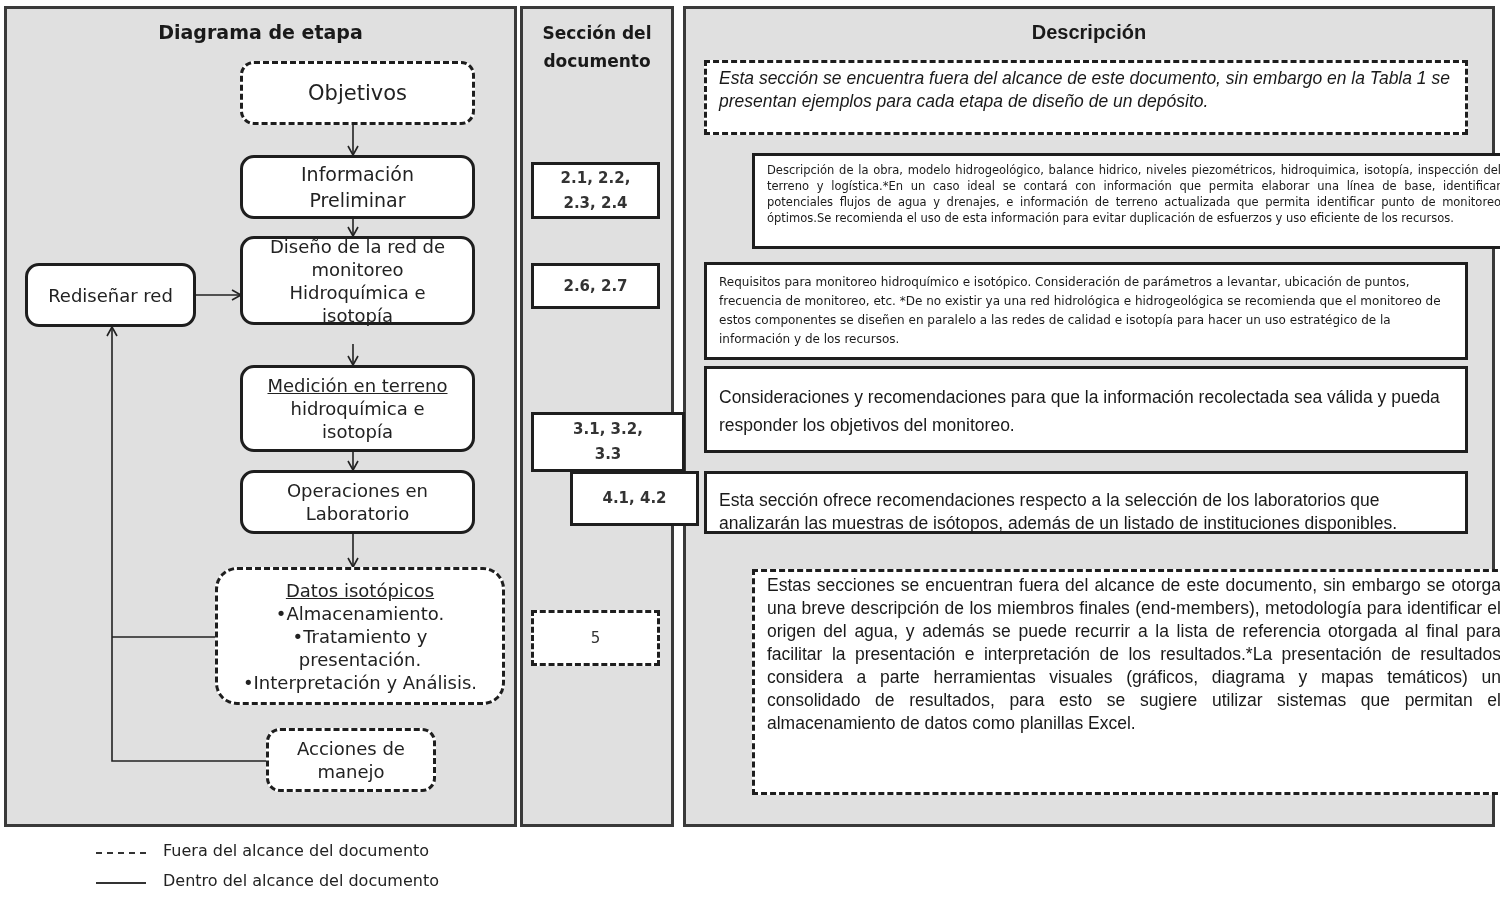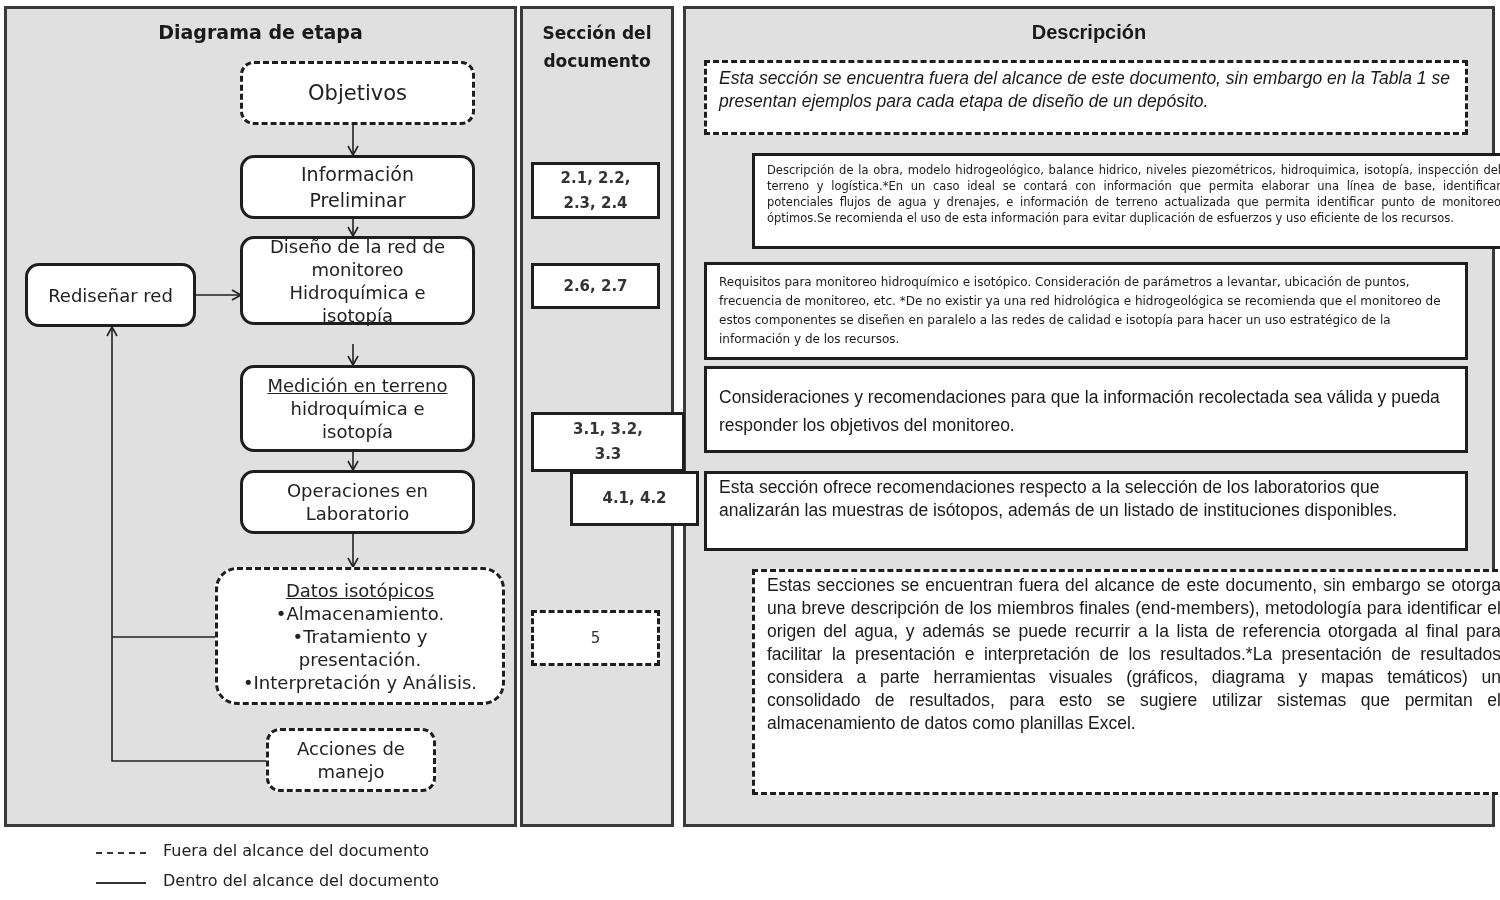--- a/index.html
+++ b/index.html
@@ -122,20 +122,20 @@
 </div>
 
 <div class="desc dashed lg" style="left:704px; top:60px; width:764px; height:75px; padding-top:4px;font-style:italic;">Esta sección se encuentra fuera del alcance de este documento, sin embargo  en la Tabla 1 se presentan ejemplos para cada etapa de diseño de un depósito.</div>
 
 <div class="desc solid sm j" style="left:704px; top:153px; width:764px; height:96px; padding-top:6px;">Descripción de la obra, modelo hidrogeológico, balance hidrico, niveles piezométricos, hidroquimica, isotopía, inspección del terreno y logística.*En un caso ideal se contará con información que permita elaborar una línea de base, identificar potenciales flujos de agua y drenajes, e información de terreno actualizada que permita identificar punto de monitoreo óptimos.Se recomienda el uso de esta información para evitar duplicación de esfuerzos y uso eficiente de los recursos.</div>
 
 <div class="desc solid sm2" style="left:704px; top:262px; width:764px; height:98px; padding-top:8px;">Requisitos para monitoreo hidroquímico e isotópico. Consideración de parámetros a levantar, ubicación de puntos, frecuencia de monitoreo, etc. *De no existir ya una red hidrológica e hidrogeológica se recomienda que el monitoreo de estos componentes se diseñen en paralelo a las redes de calidad e isotopía para hacer un uso estratégico de la información y de los recursos.</div>
 
 <div class="desc solid lg" style="left:704px; top:366px; width:764px; height:87px; padding-top:14px; line-height:28px;">Consideraciones y recomendaciones para que la información recolectada sea válida y pueda responder los objetivos del monitoreo.</div>
 
-<div class="desc solid lg" style="left:704px; top:471px; width:764px; height:80px; padding-top:2px;">Esta sección ofrece recomendaciones respecto a la selección de los laboratorios que analizarán las muestras de isótopos, además de un listado de instituciones disponibles.</div>
+<div class="desc solid lg" style="left:704px; top:471px; width:764px; height:63px; padding-top:15px;">Esta sección ofrece recomendaciones respecto a la selección de los laboratorios que analizarán las muestras de isótopos, además de un listado de instituciones disponibles.</div>
 
 <div class="desc dashed lg j" style="left:704px; top:569px; width:764px; height:226px; padding-top:2px;">Estas secciones se encuentran fuera del alcance de este documento, sin embargo se otorga una breve descripción de los miembros finales (end-members), metodología para identificar el origen del agua, y además se puede recurrir a la lista de referencia otorgada al final para facilitar la presentación e interpretación de los resultados.*La presentación de resultados considera a parte herramientas visuales (gráficos, diagrama y mapas temáticos) un consolidado de resultados, para esto se sugiere utilizar sistemas que permitan el almacenamiento de datos como planillas Excel.</div>
 
 <div class="legend-line" style="left:96px; top:852px; border-top:2px dashed #333;"></div>
 <div class="legend" style="left:163px; top:841px;">Fuera del alcance del documento</div>
 <div class="legend-line" style="left:96px; top:882px; border-top:2px solid #333;"></div>
 <div class="legend" style="left:163px; top:871px;">Dentro del alcance del documento</div>
 
 </body></html>

